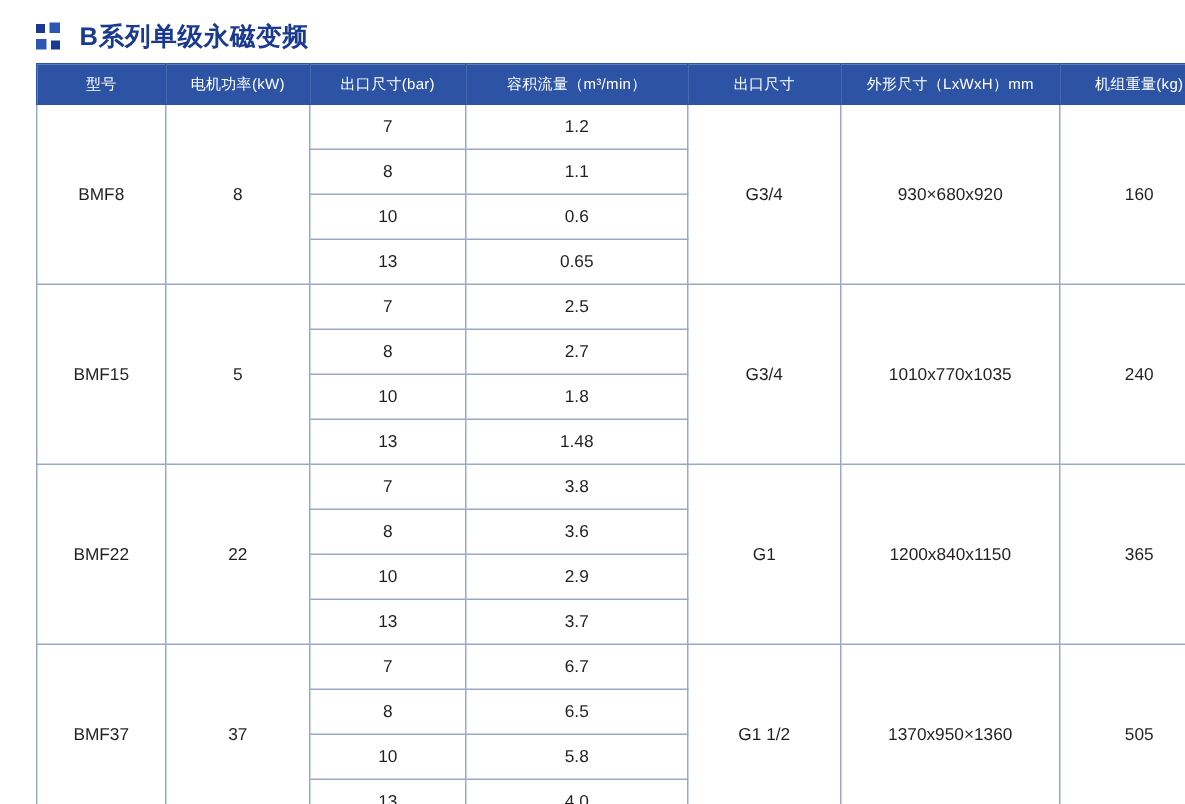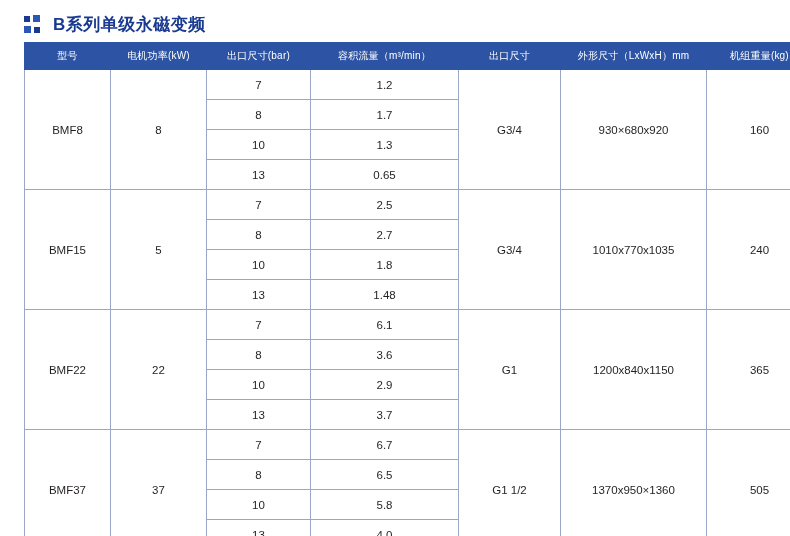--- a/index.html
+++ b/index.html
@@ -149,25 +149,25 @@
           <td class="cell-merge" rowspan="4">BMF8</td>
           <td class="cell-merge" rowspan="4">8</td>
           <td>7</td>
           <td>1.2</td>
           <td class="cell-merge" rowspan="4">G3/4</td>
           <td class="cell-merge" rowspan="4">930×680x920</td>
           <td class="cell-merge" rowspan="4">160</td>
         </tr>
         <tr>
           <td>8</td>
-          <td>1.7</td>
-        </tr>
-        <tr>
-          <td>10</td>
-          <td>1.3</td>
+          <td>1.1</td>
+        </tr>
+        <tr>
+          <td>10</td>
+          <td>0.6</td>
         </tr>
         <tr>
           <td>13</td>
           <td>0.65</td>
         </tr>
 
         <tr class="group-top">
           <td class="cell-merge" rowspan="4">BMF15</td>
           <td class="cell-merge" rowspan="4">5</td>
           <td>7</td>
@@ -186,21 +186,21 @@
         </tr>
         <tr>
           <td>13</td>
           <td>1.48</td>
         </tr>
 
         <tr class="group-top">
           <td class="cell-merge" rowspan="4">BMF22</td>
           <td class="cell-merge" rowspan="4">22</td>
           <td>7</td>
-          <td>6.1</td>
+          <td>3.8</td>
           <td class="cell-merge" rowspan="4">G1</td>
           <td class="cell-merge" rowspan="4">1200x840x1150</td>
           <td class="cell-merge" rowspan="4">365</td>
         </tr>
         <tr>
           <td>8</td>
           <td>3.6</td>
         </tr>
         <tr>
           <td>10</td>

